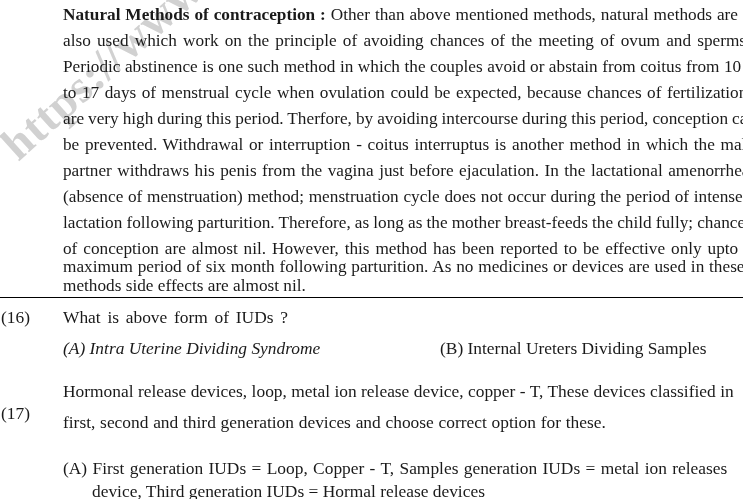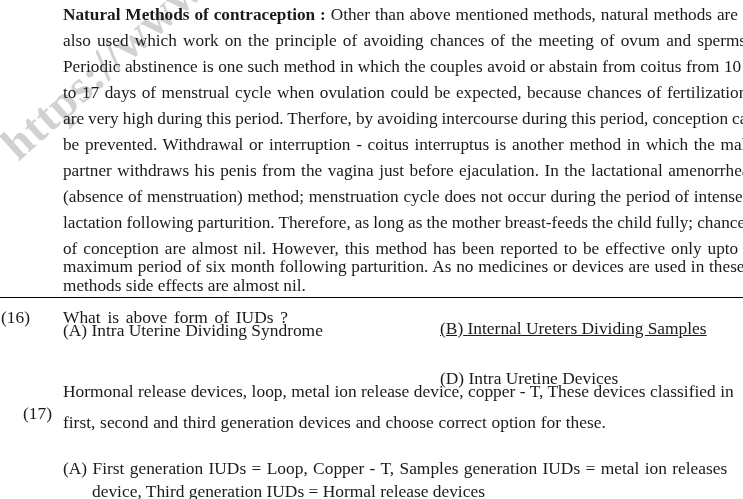--- a/index.html
+++ b/index.html
@@ -146,28 +146,27 @@
 
   <div class="para-line j11" style="top: 256px; transform-origin: left center; transform: scaleX(0.9912);">maximum period of six month following parturition. As no medicines or devices are used in these</div>
 
   <div class="para-line j12" style="top: 275px; transform-origin: left center; transform: scaleX(0.9912);">methods side effects are almost nil.</div>
 
   <hr class="rule">
 
   <div class="q-num" style="top:307px;">(16)</div>
   <div class="q-text" style="top:307px; word-spacing:2.4px;">What is above form of IUDs ?</div>
 
-  <div class="opt-a" style="top:320px;"><span>(A)</span><span>&nbsp;</span><span>Intra Uterine Dividing Syndrome</span></div>
+  <div class="opt-a" style="top:338px;font-style:italic;"><span>(A)</span><span>&nbsp;</span><span>Intra Uterine Dividing Syndrome</span></div>
 
-  <div class="opt-b" style="top:318px;text-decoration:underline;"><span>(B)</span><span>&nbsp;</span><span>Internal Ureters Dividing Samples</span></div>
+  <div class="opt-b" style="top:338px;"><span>(B)</span><span>&nbsp;</span><span>Internal Ureters Dividing Samples</span></div>
 
 
-  <div class="opt-b" style="top:368px;"><span>(D)</span><span>&nbsp;</span><span>Intra Uretine Devices</span></div>
 
-  <div class="q-num" style="top:403px;padding-left:22px;">(17)</div>
+  <div class="q-num" style="top:403px;">(17)</div>
   <div class="q-text" style="top:381px; word-spacing:0.1px;">Hormonal release devices, loop, metal ion release device, copper - T, These devices classified in</div>
   <div class="q-text-cont" style="top:412px; word-spacing:0.4px;">first, second and third generation devices and choose correct option for these.</div>
 
   <div class="opt-wide" style="top:458px; word-spacing:1.0px;"><span>(A)</span><span>&nbsp;</span><span>First generation IUDs = Loop, Copper - T, Samples generation IUDs = metal ion releases</span></div>
 
   <div class="opt-wide-cont" style="top:481px;">device, Third generation IUDs = Hormal release devices</div>
 
 </div>
 
 </body></html>

